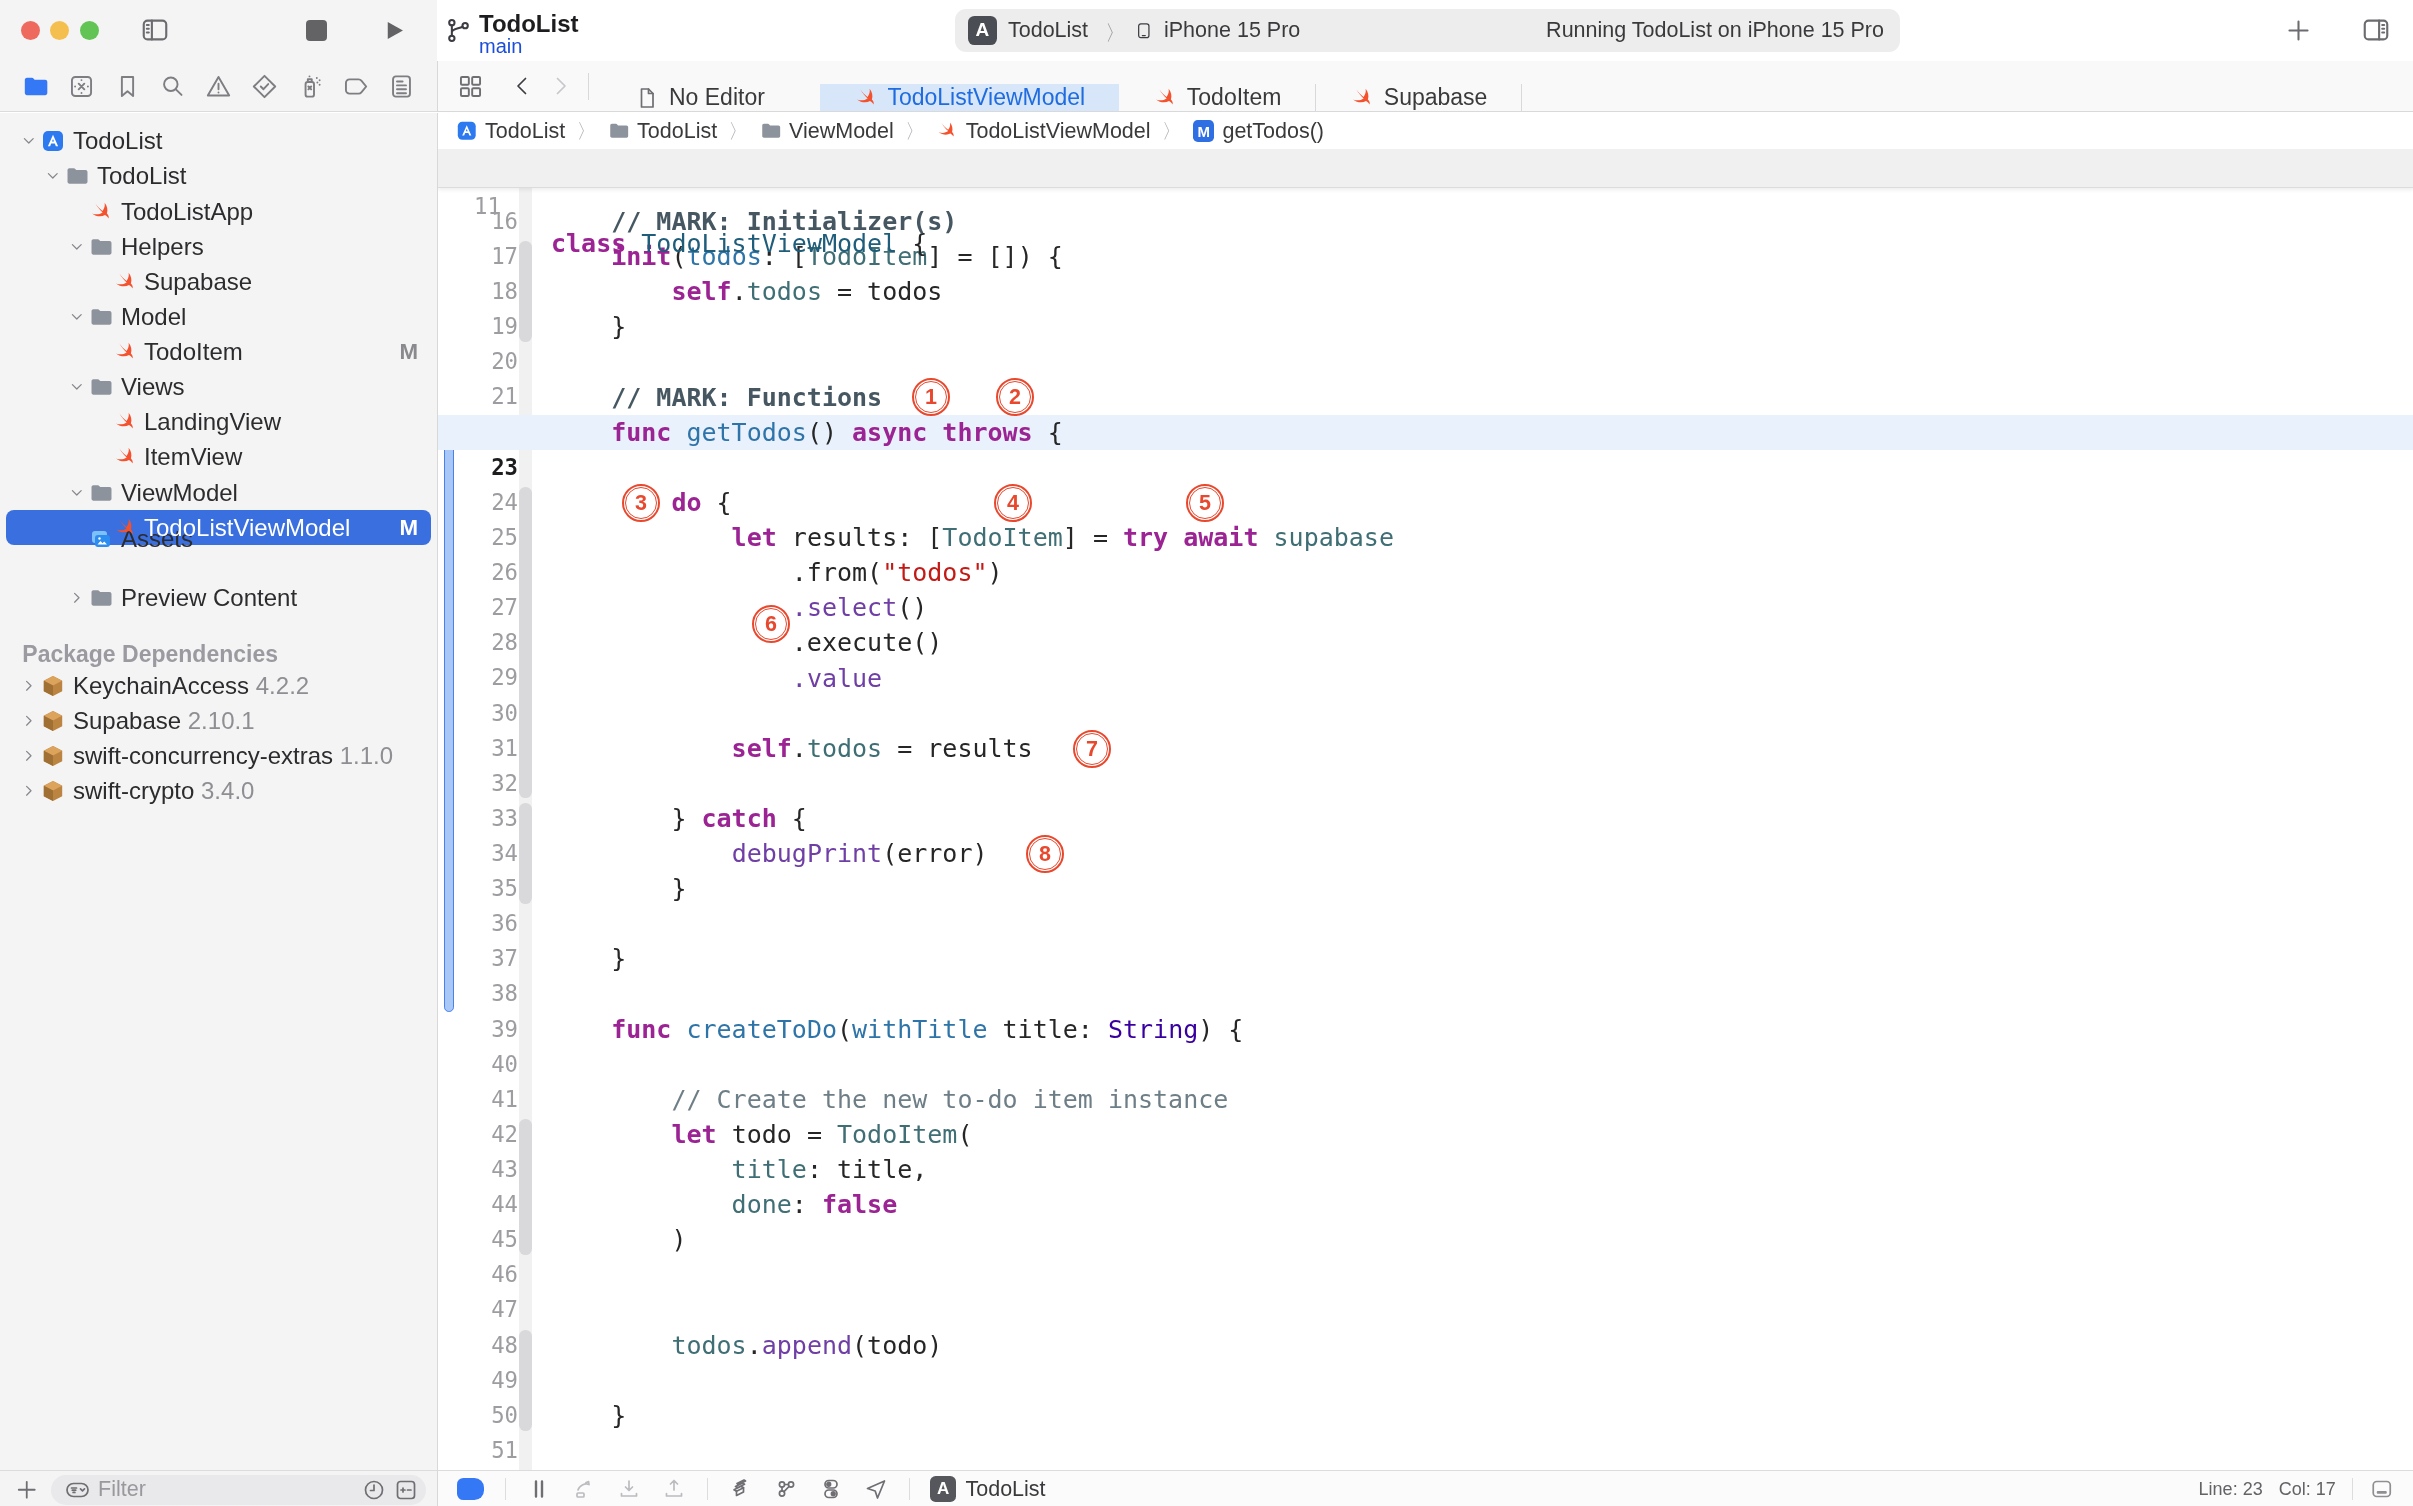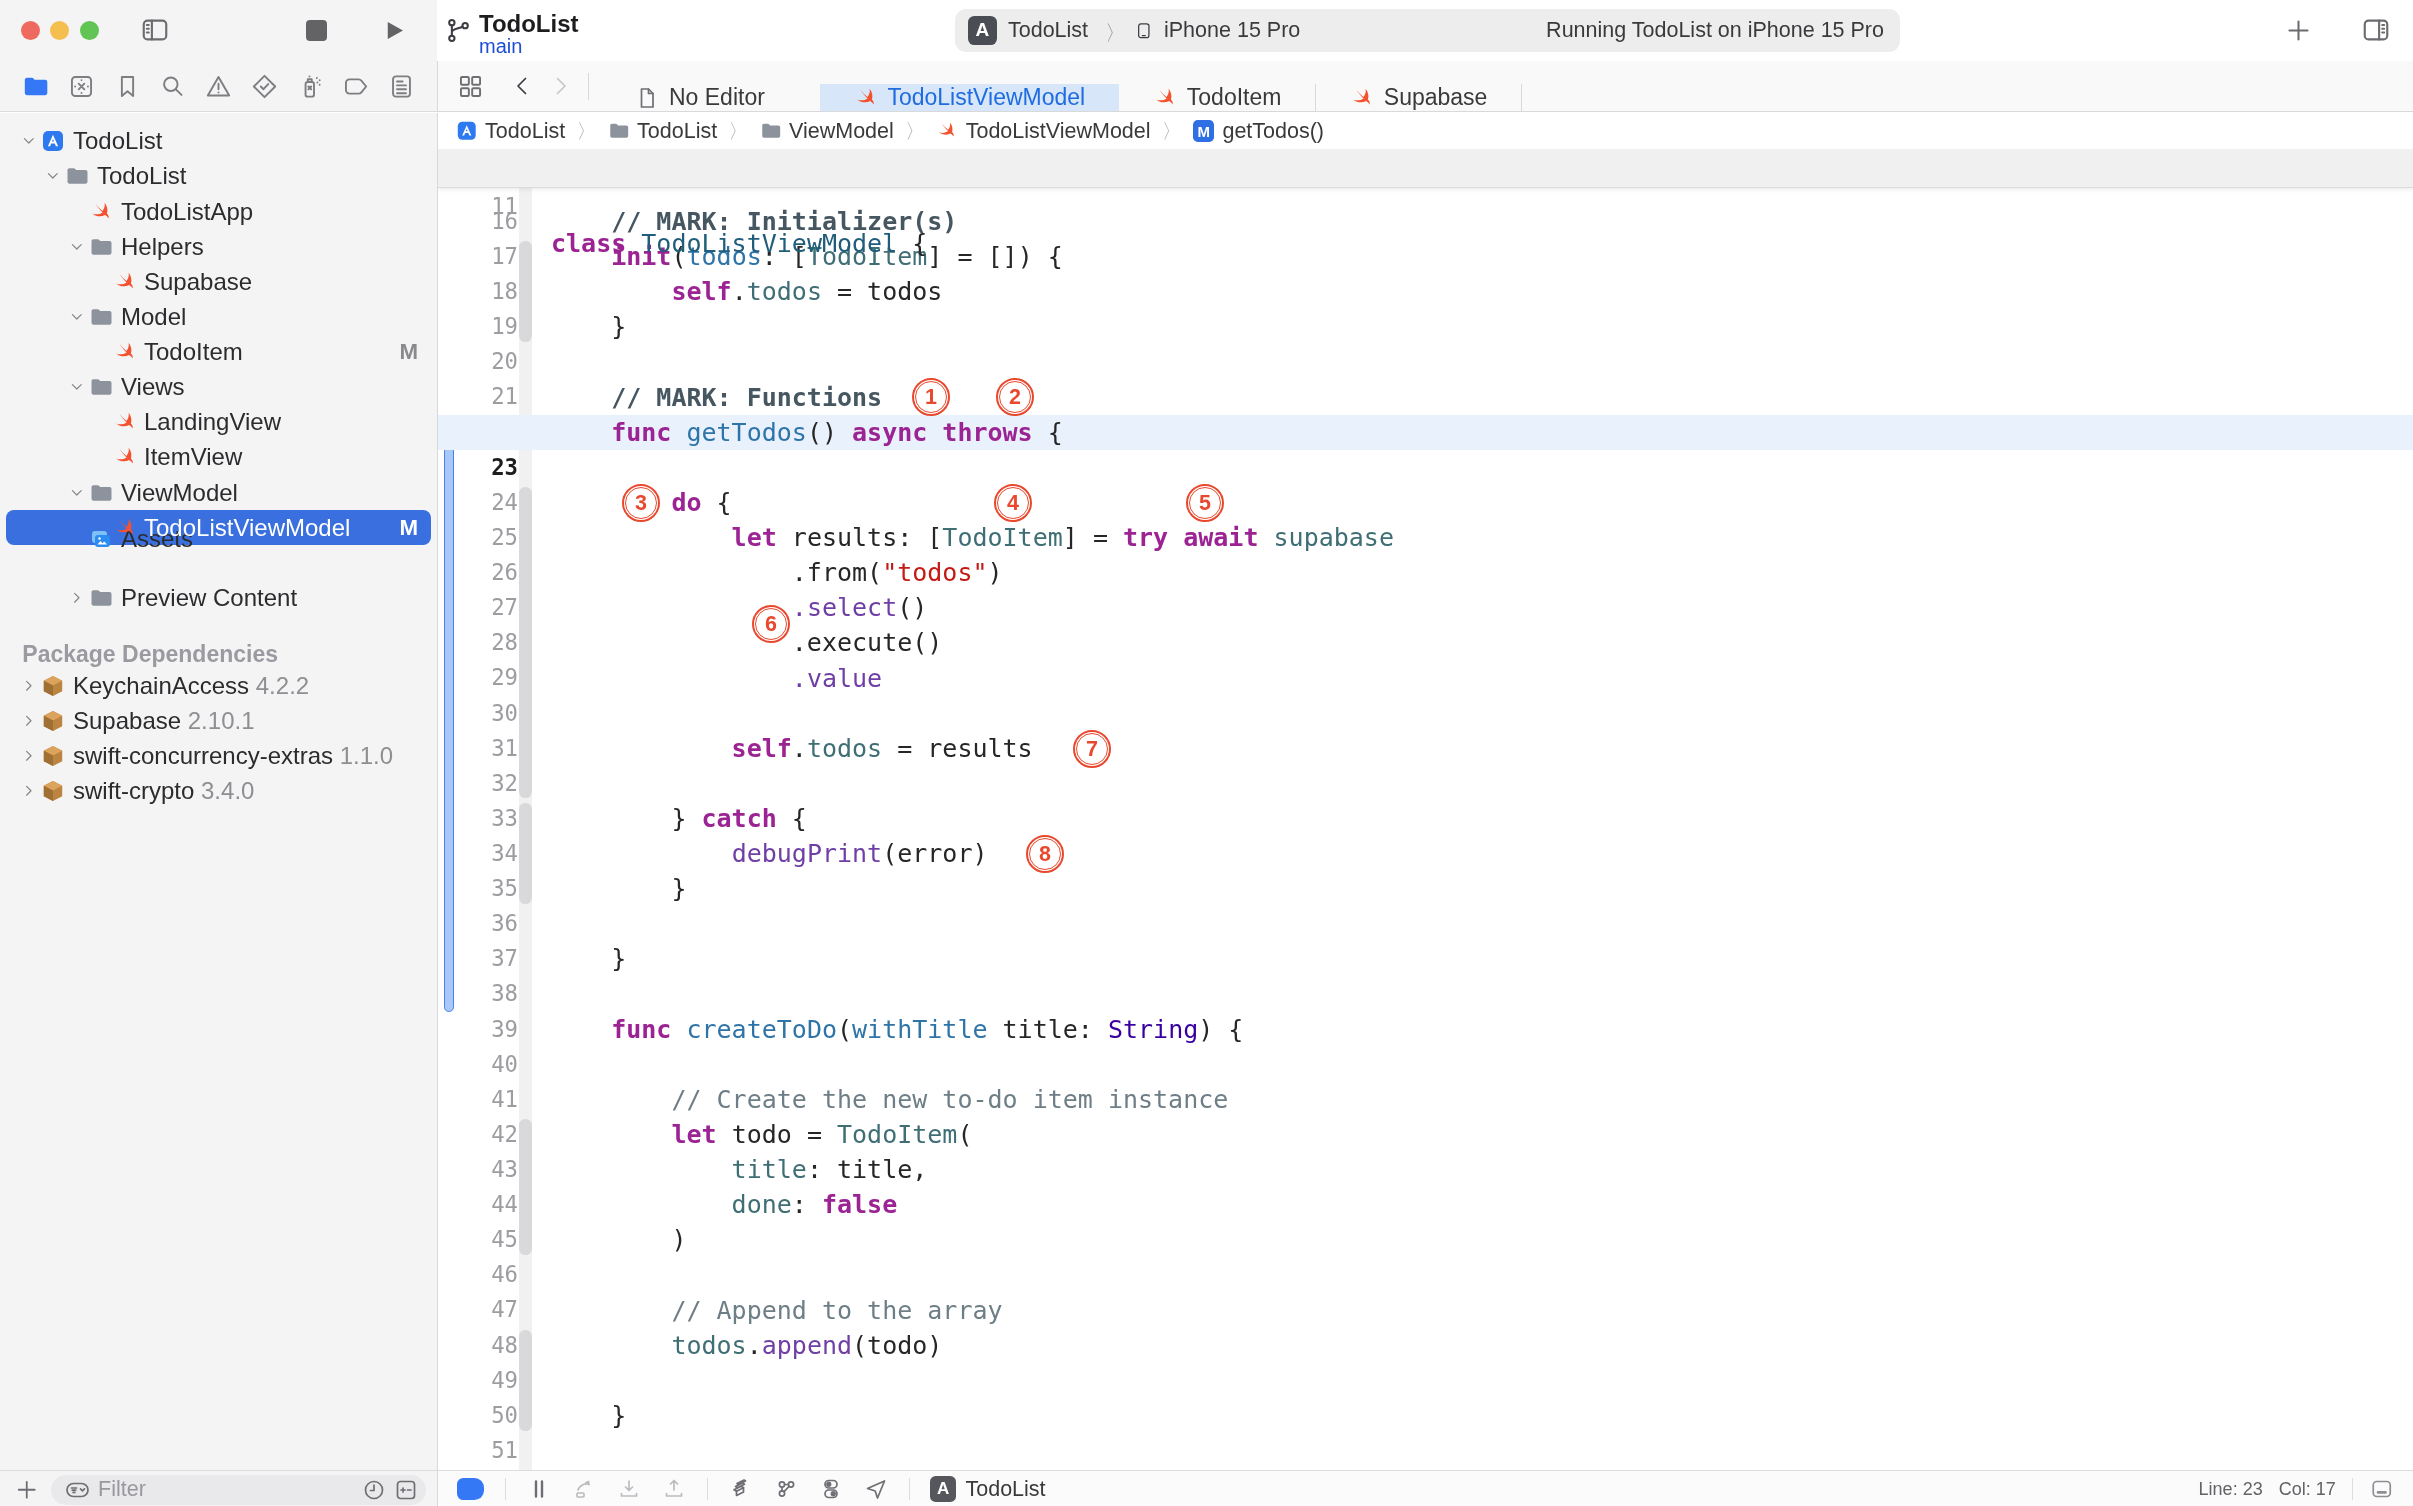--- a/index.html
+++ b/index.html
@@ -64,21 +64,21 @@
                 font-size:22.3px;font-family:"DejaVu Sans Mono",monospace;}
   .codeline .src{position:absolute;left:113px;top:0;}
   .line-hl{position:absolute;left:0;width:1976px;height:35px;background:#e8f1fc;}
   .cur .ln{color:#1d1d1f;font-weight:700;}
   #ribbon{position:absolute;left:81px;top:56px;width:12.8px;bottom:0;background:#f1f1f2;}
   .pill{position:absolute;left:81px;width:12.8px;background:#d9d9db;border-radius:6.4px;}
   #changebar{position:absolute;left:6.4px;width:9.6px;border-radius:4.8px;background:#a9c8f8;border:1.6px solid #4a82ea;box-sizing:border-box;}
   #sticky{position:absolute;left:0;top:36px;width:100%;height:38px;background:#f0f0f1;z-index:5;
           border-bottom:0.8px solid #dcdcdc;box-shadow:0 1.6px 4px rgba(0,0,0,.07);
           font-family:"DejaVu Sans Mono",monospace;font-size:25px;line-height:38px;white-space:pre;}
-  #sticky .ln{position:absolute;left:24px;width:56px;text-align:right;color:#9d9da1;font-size:22.3px;}
+  #sticky .ln{position:absolute;left:36px;width:56px;text-align:left;color:#9d9da1;font-size:22.3px;}
   #sticky .src{position:absolute;left:113px;}
   .tok-kw{color:#9b2393;font-weight:700;}
   .tok-pl{color:#262626;}
   .tok-ty{color:#3f6e74;}
   .tok-fn{color:#2e74a8;}
   .tok-pu{color:#6f3fa6;}
   .tok-st{color:#c41a16;}
   .tok-sy{color:#3900a0;}
   .tok-cm{color:#6e7e87;}
   .tok-mk{color:#465762;font-weight:700;}
@@ -737,21 +737,20 @@
           <div class="codeline" style="top:1109px;">
      <span class="ln">46</span>
      <span class="src"><span class="tok-pl">        )</span></span>
    </div>
           <div class="codeline" style="top:1144px;">
      <span class="ln">47</span>
      <span class="src"></span>
    </div>
           <div class="codeline" style="top:1180px;">
      <span class="ln">48</span>
-     <span class="src"><span class="tok-cm">        // Append to the array</span></span>
    </div>
           <div class="codeline" style="top:1215px;">
      <span class="ln">49</span>
      <span class="src"><span class="tok-ty">        todos</span><span class="tok-pl">.</span><span class="tok-pu">append</span><span class="tok-pl">(todo)</span></span>
    </div>
           <div class="codeline" style="top:1250px;">
      <span class="ln">50</span>
      <span class="src"></span>
    </div>
           <div class="codeline" style="top:1285px;">

